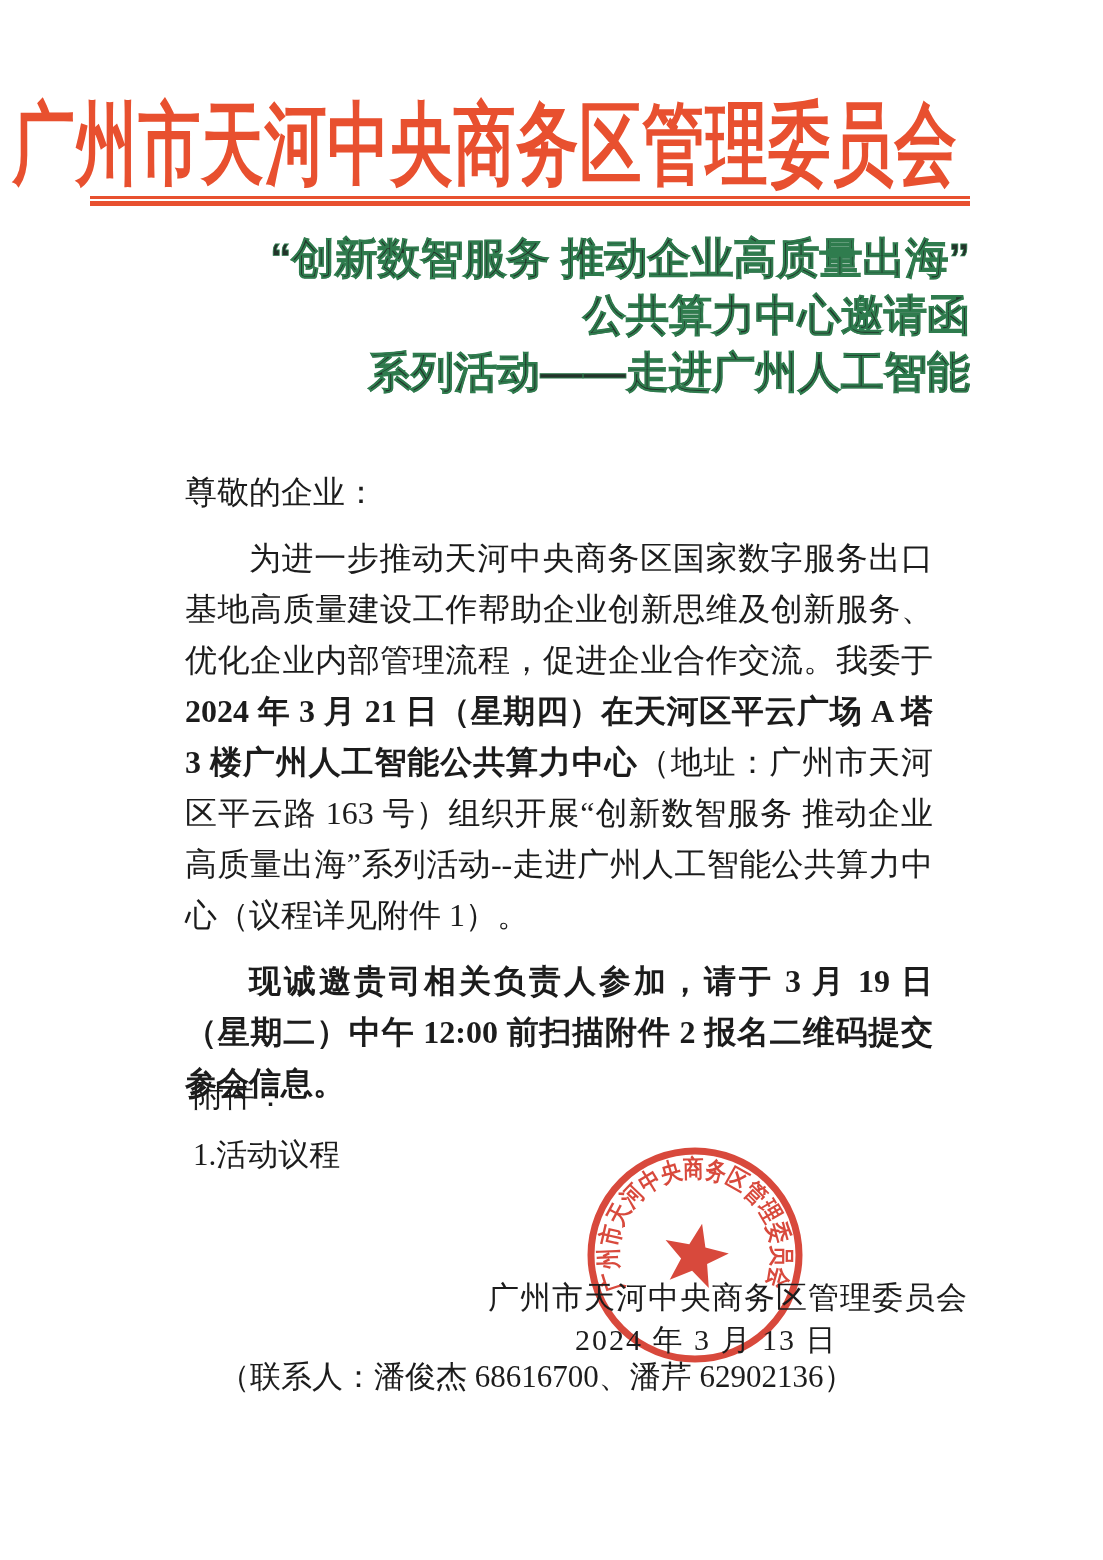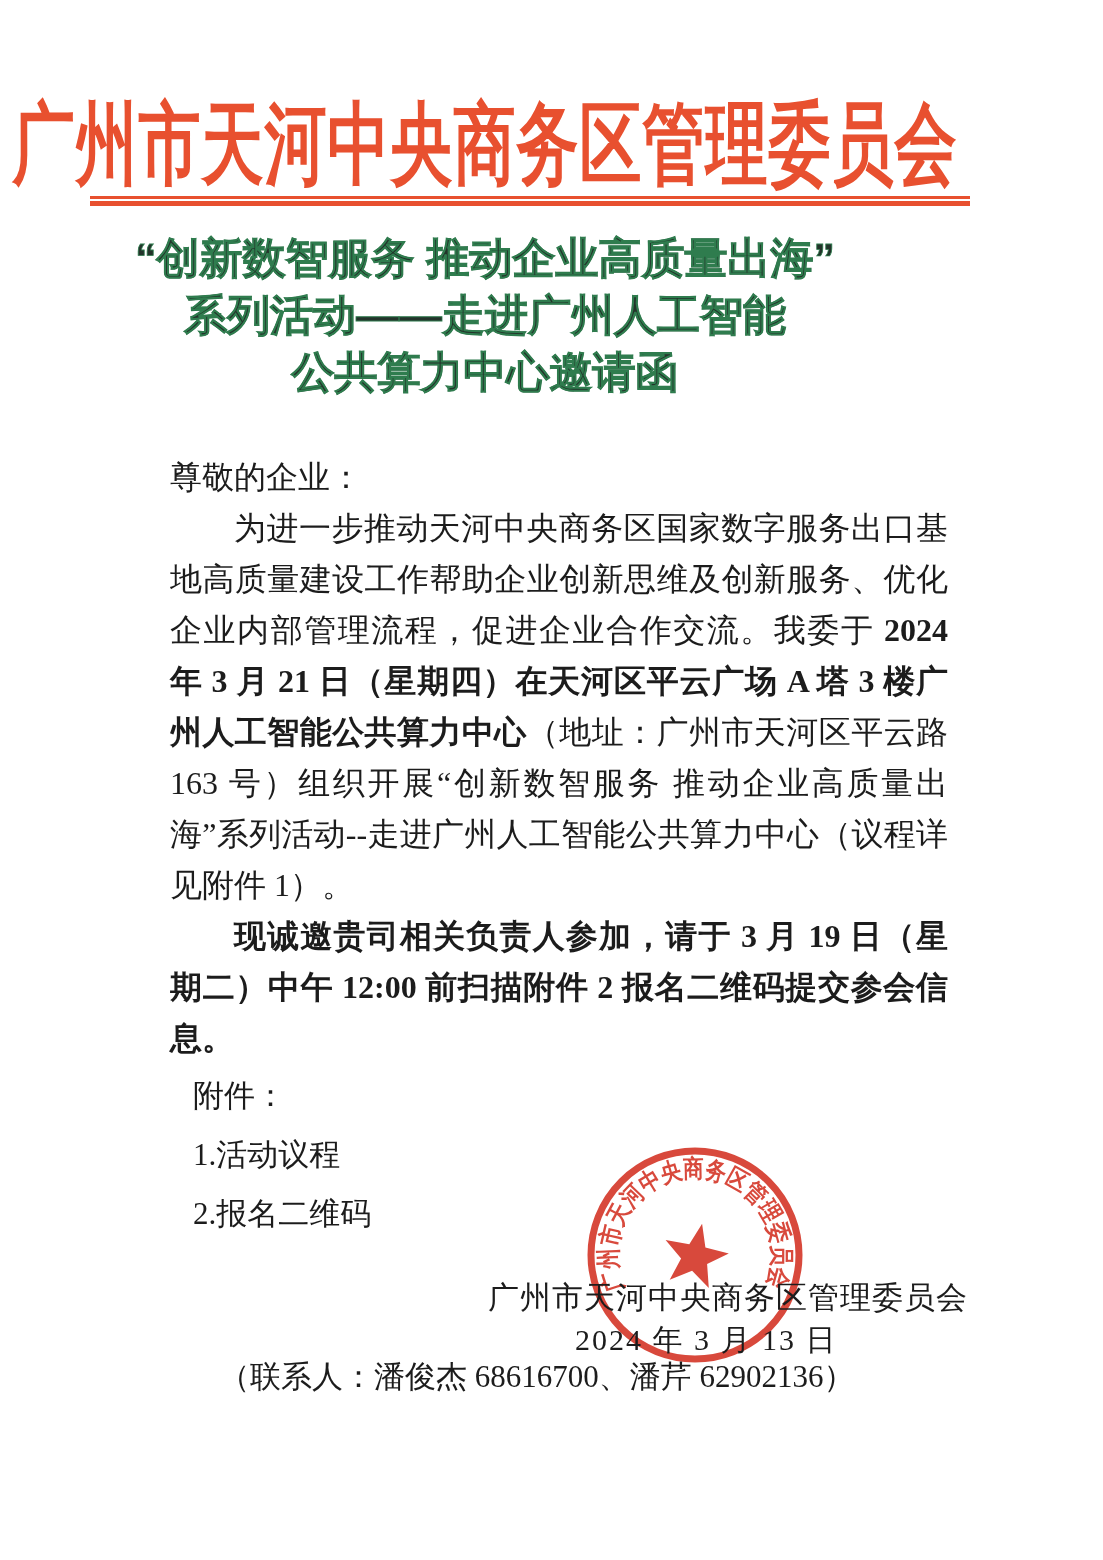--- a/index.html
+++ b/index.html
@@ -24,34 +24,34 @@
   }
   .rule{
     position:absolute;top:196px;left:90px;width:920px;height:10px;
     border-top:3px solid #e8502f;
     border-bottom:5px solid #e8502f;
     box-sizing:border-box;
   }
   
   .doc-title{
     position:absolute;top:230px;left:0;right:0;
-    text-align:center;
+    text-align:right;
     font-family:"Liberation Sans","DejaVu Sans",sans-serif;
     font-weight:700;
     font-size:43px;line-height:57px;
     color:#23332a;
     -webkit-text-stroke:0.8px #2f7c4e;
   }
   
   .body{
     position:absolute;top:452px;left:170px;width:778px;
     font-size:32px;line-height:51px;
     text-align:justify;
   }
-  .body p{margin:0;text-indent:2em;}
+  .body p{margin:15px;text-indent:2em;}
   .body .salutation{text-indent:0;}
   .bold{font-weight:700;}
   
   .attachments{
     position:absolute;top:1066px;left:193px;
     font-size:31px;line-height:59px;
     display:flex;flex-direction:column;
   }
   .attachments .items{display:flex;flex-direction:column;}
   
@@ -78,35 +78,34 @@
 <body>
 
 <div class="page">
 
   <div class="letterhead">广州市天河中央商务区管理委员会</div>
 
   <div class="rule"></div>
 
   <div class="doc-title">
     <div>“创新数智服务 推动企业高质量出海”</div>
+    <div>公共算力中心邀请函</div>
     <div>系列活动——走进广州人工智能</div>
-    <div>公共算力中心邀请函</div>
   </div>
 
   <div class="body">
     <p class="salutation">尊敬的企业：</p>
     <p><span>为进一步推动天河中央商务区国家数字服务出口基地高质量建设工作帮助企业创新思维及创新服务、优化企业内部管理流程，促进企业合作交流。我委于 </span><span class="bold">2024 年 3 月 21 日（星期四）在天河区平云广场 A 塔 3 楼广州人工智能公共算力中心</span><span>（地址：广州市天河区平云路 163 号）组织开展“创新数智服务 推动企业高质量出海”系列活动--走进广州人工智能公共算力中心（议程详见附件 1）。</span></p>
     <p><span class="bold">现诚邀贵司相关负责人参加，请于 3 月 19 日（星期二）中午 12:00 前扫描附件 2 报名二维码提交参会信息。</span></p>
   </div>
 
   <div class="attachments">
     <div>附件：</div>
     <div class="items">
       <div>1.活动议程</div>
-      <div>2.报名二维码</div>
     </div>
   </div>
 
   <div class="stamp">
     <svg width="224" height="224" viewBox="0 0 224 224">
       <circle cx="112" cy="112" r="104" fill="none" stroke="#d5392b" stroke-width="7"></circle>
       <polygon points="119.1,80.7 122.4,104.6 145.8,110.4 124.1,121.0 125.8,145.1 109.1,127.7 86.7,136.8 98.1,115.5 82.6,97.0 106.3,101.2" fill="#d5392b"></polygon>
       <defs>
         <path id="seal-arc" d="M 41.3 145 A 78 78 0 1 1 182.7 145" fill="none"></path>
       </defs>

